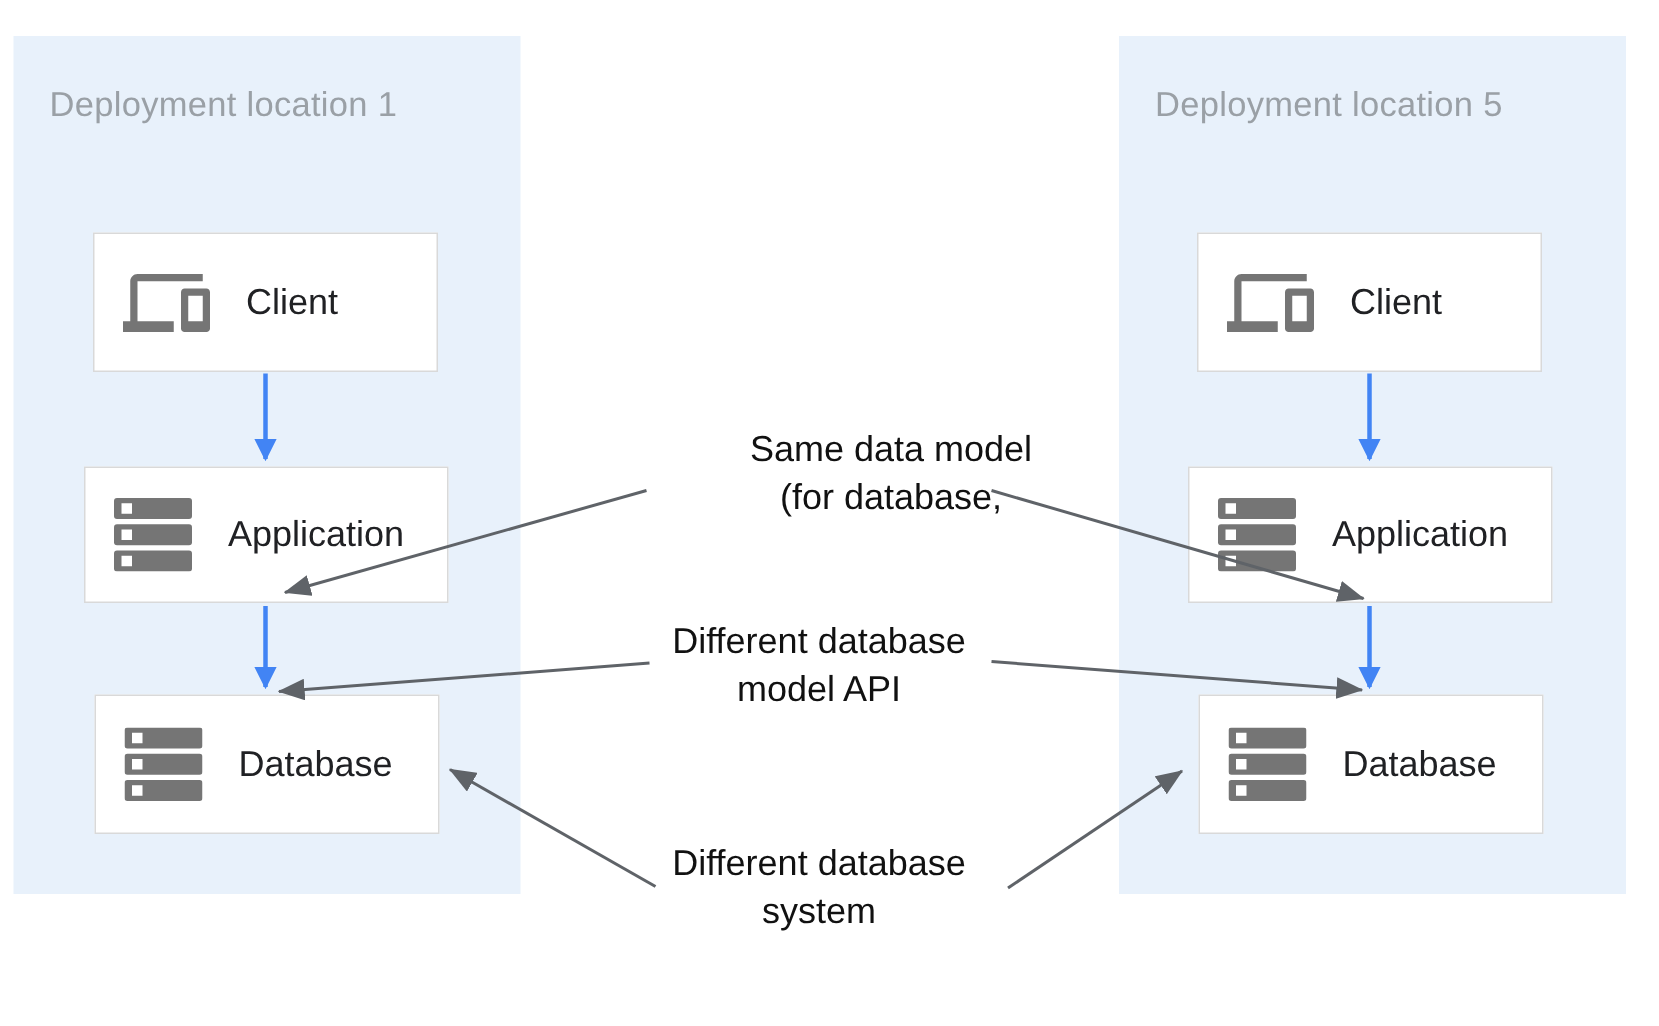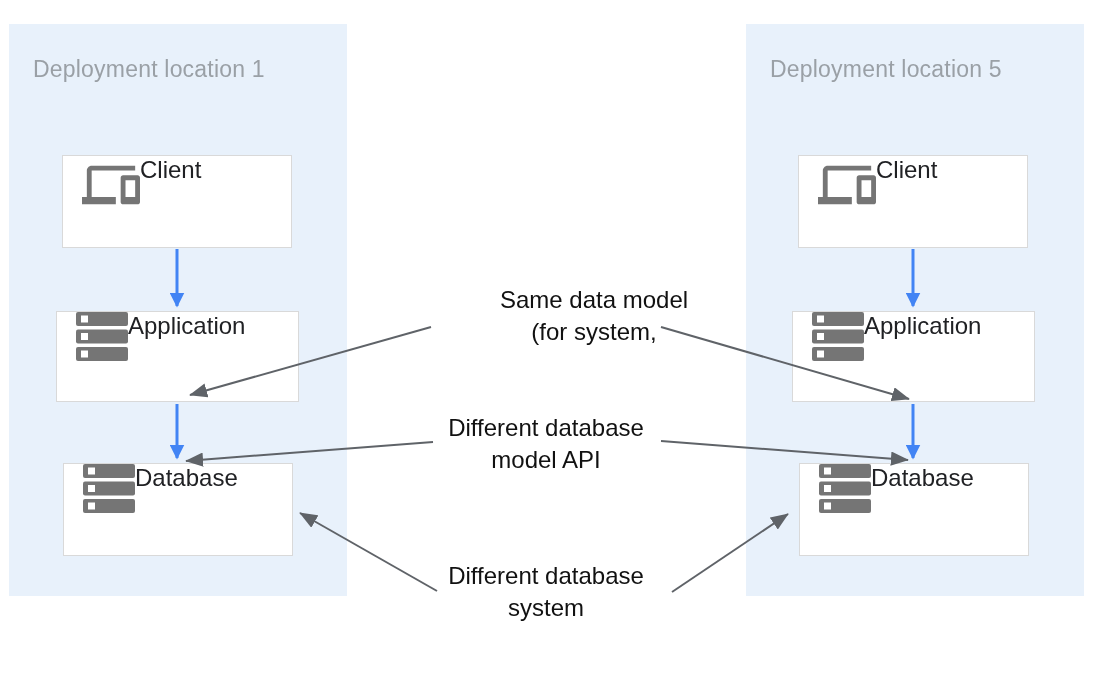--- a/index.html
+++ b/index.html
@@ -15,21 +15,21 @@
   #panel-right{left:746px;}
   .panel-title{
     position:absolute;left:24px;top:32px;margin:0;
     font-size:23px;font-weight:400;letter-spacing:.2px;
     color:var(--panel-title,#9aa0a6);white-space:nowrap;
   }
   .node{
     position:absolute;box-sizing:border-box;
     background:var(--node-bg,#ffffff);
     border:1px solid var(--node-border,#d9d9d9);
-    display:flex;align-items:flex-start;padding-left:19px;
+    display:flex;align-items:center;gap:24px;padding-left:19px;
   }
   .node-label{
     font-size:24px;color:var(--node-label,#202124);white-space:nowrap;
   }
   .node-icon{display:flex;align-items:center;}
   .node-icon svg{display:block;}
   .annotation{
     position:absolute;transform:translateX(-50%);
     text-align:center;font-size:24px;line-height:32px;
     color:var(--annotation-text,#111111);white-space:nowrap;
@@ -133,21 +133,21 @@
           <rect x="5" y="21" width="7" height="7"></rect>
           <rect x="5" y="38.5" width="7" height="7"></rect>
         </g>
       </svg>
     </span>
     <span class="node-label">Database</span>
   </div>
 
   <div class="annotation" style="left:546px;top:284px;margin-left:48px;">
     <div>Same data model</div>
-    <div>(for system,</div>
+    <div>(for database,</div>
   </div>
   <div class="annotation" style="left:546px;top:412px;">
     <div>Different database</div>
     <div>model API</div>
   </div>
   <div class="annotation" style="left:546px;top:560px;">
     <div>Different database</div>
     <div>system</div>
   </div>
 

